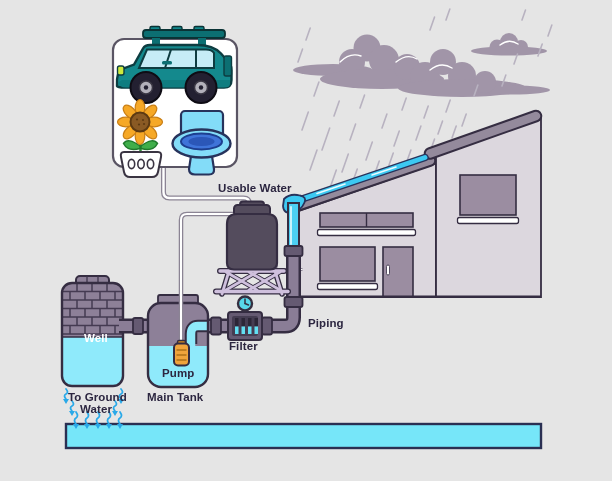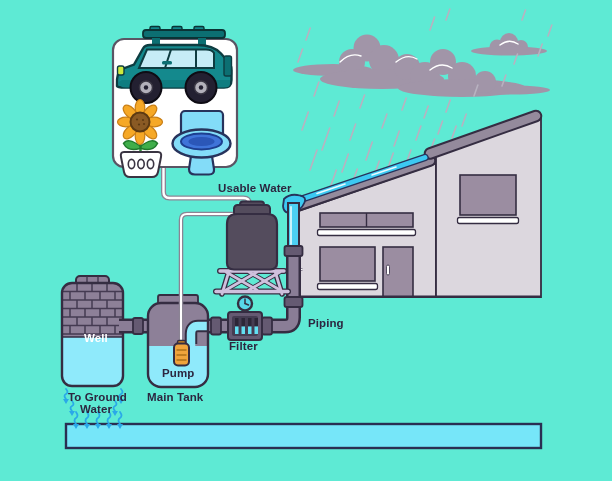--- a/index.html
+++ b/index.html
@@ -1,16 +1,16 @@
 <!DOCTYPE html>
 <html><head>
 <meta charset="utf-8">
 <style>
   html,body{margin:0;padding:0;background:#fff;}
-  #canvas{position:relative;width:612px;height:481px;background:#5eead4;overflow:hidden;
+  #canvas{position:relative;width:612px;height:481px;background:#e5e5e5;overflow:hidden;
           font-family:"Liberation Sans",sans-serif;}
   svg{display:block;}
   .lbl{font-family:"Liberation Sans",sans-serif;font-weight:700;font-size:11.5px;
        fill:#2c2640;letter-spacing:.1px;}
   .lbl-white{fill:#ffffff;}
 </style>
 </head>
 <body>
 
 <div id="canvas">

